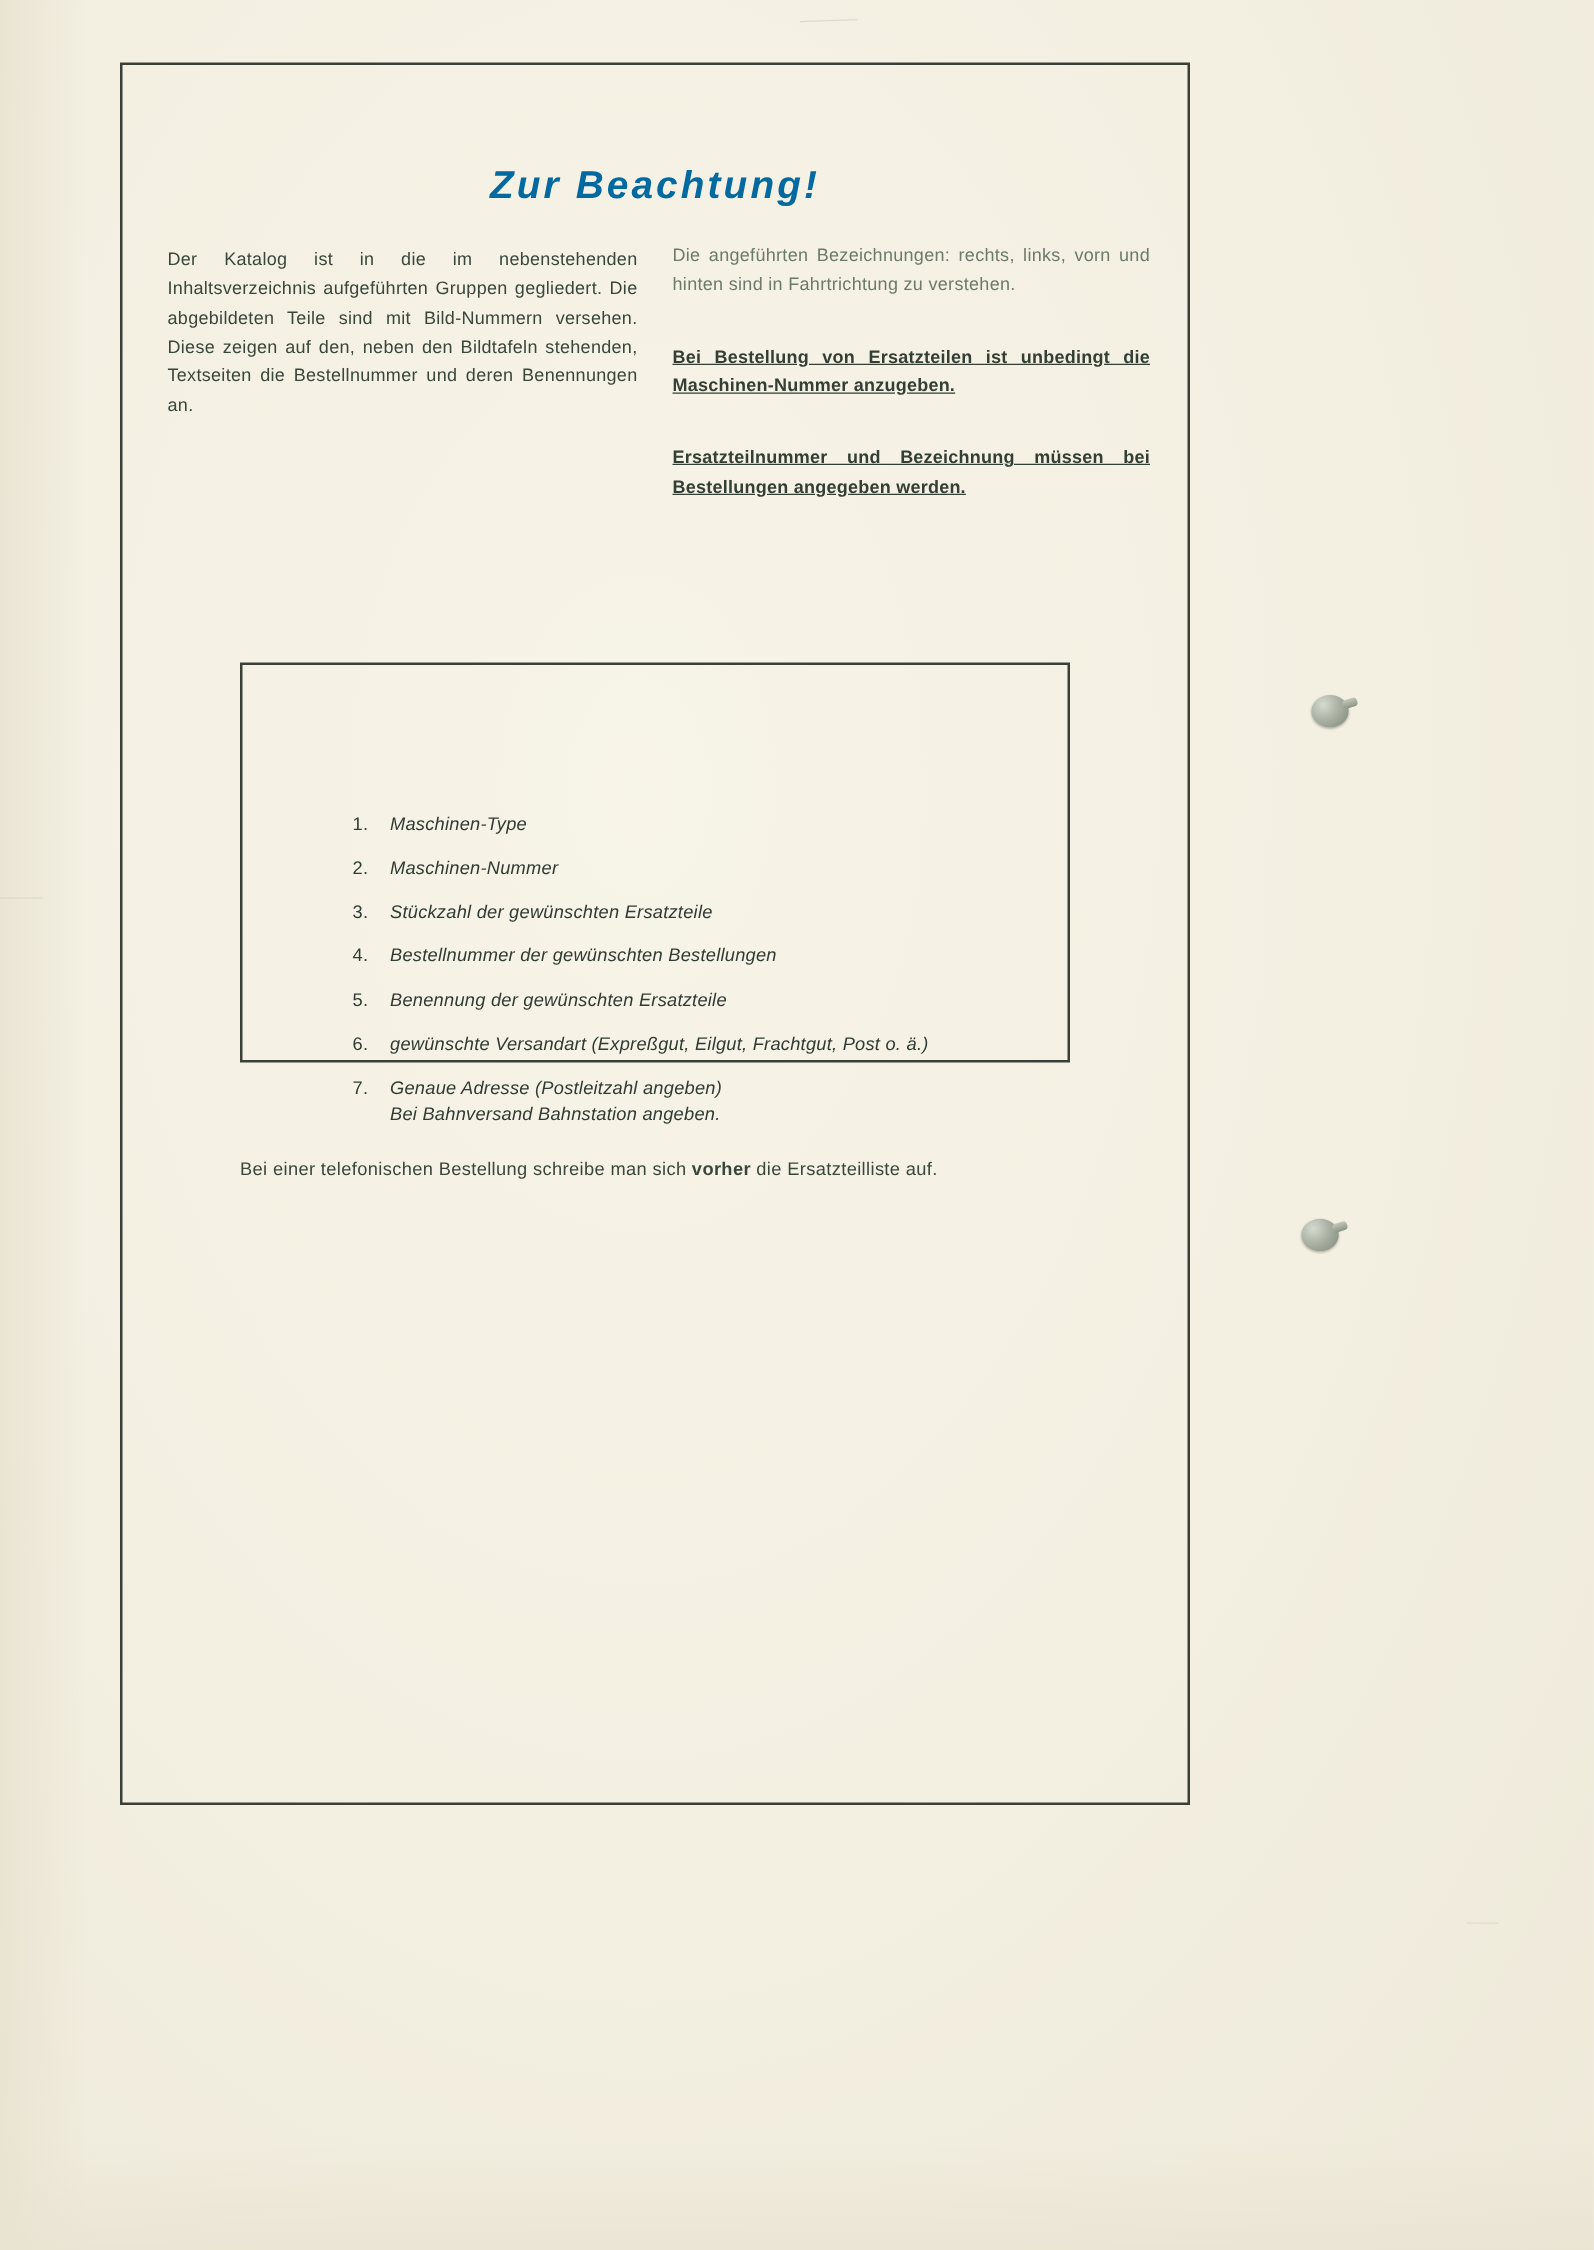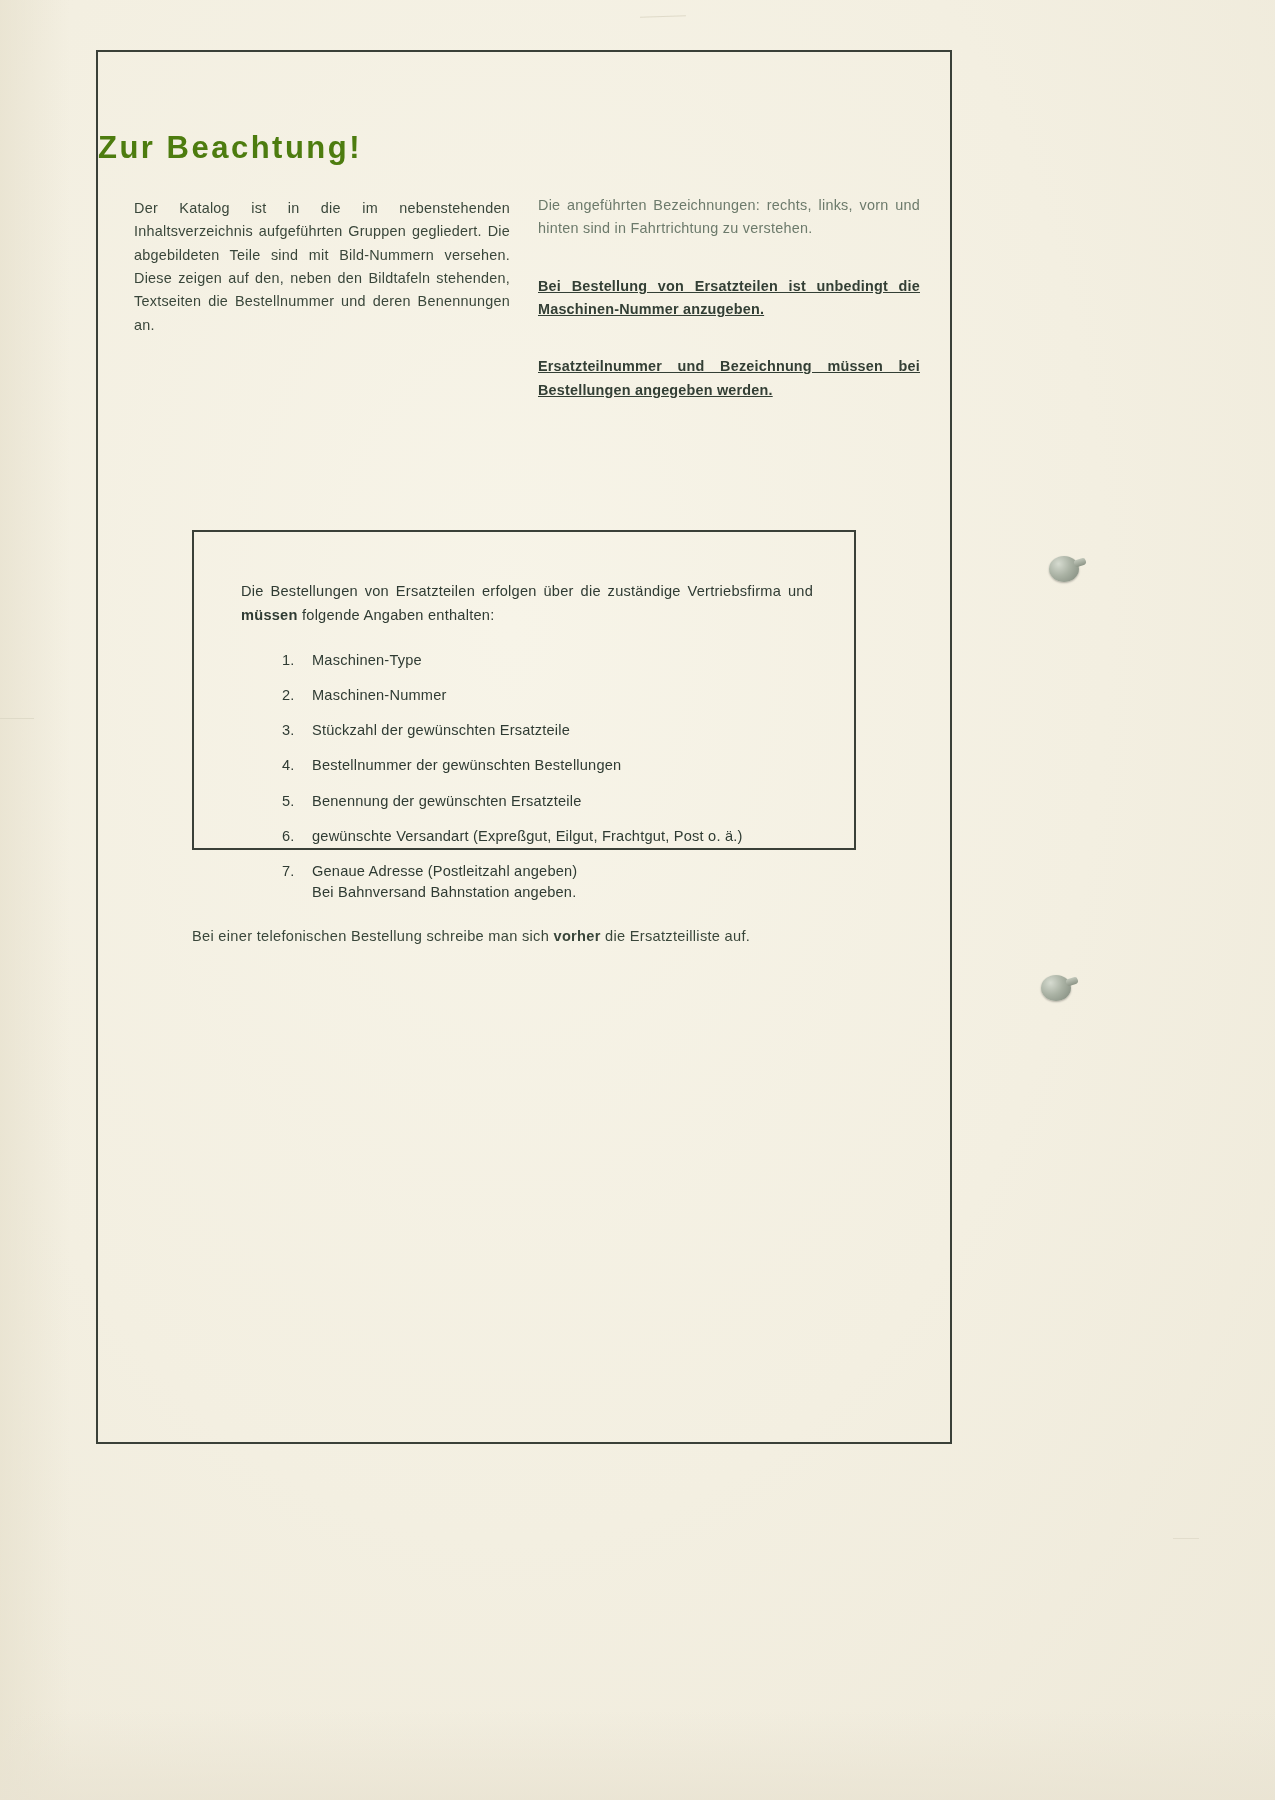--- a/index.html
+++ b/index.html
@@ -45,24 +45,26 @@
     height: 1394px;
     border: 2px solid #3a4038;
     box-sizing: border-box;
   }
 
   .title {
     position: absolute;
     left: 0;
     right: 0;
     top: 78px;
+    text-align: center;
     font-size: 31px;
     font-weight: bold;
     letter-spacing: 2.5px;
-    color: #4d7c0f;
+    color: #0369a1;
+    font-style: italic;
   }
 
   
   .col {
     position: absolute;
     font-size: 14.4px;
     line-height: 1.62;
     text-align: justify;
     color: #39463a;
   }
@@ -114,21 +116,21 @@
     display: flex;
     font-size: 14.6px;
     line-height: 1.45;
     margin-bottom: 14px;
     letter-spacing: .2px;
   }
   .order-num {
     width: 30px;
     flex: 0 0 30px;
   }
-  .order-text { white-space: pre-line; }
+  .order-text { white-space: pre-line; font-style: italic; }
 
   .footnote {
     position: absolute;
     left: 94px;
     top: 876px;
     width: 680px;
     font-size: 14.6px;
     letter-spacing: .3px;
     color: #39463a;
   }
@@ -183,23 +185,20 @@
     <p class="para last">Der Katalog ist in die im nebenstehenden Inhaltsverzeichnis aufgeführten Gruppen gegliedert. Die abgebildeten Teile sind mit Bild-Nummern versehen. Diese zeigen auf den, neben den Bildtafeln stehenden, Textseiten die Bestellnummer und deren Benennungen an.</p>
   </div>
 
   <div class="col col-right">
     <p class="para faded">Die angeführten Bezeichnungen: rechts, links, vorn und hinten sind in Fahrtrichtung zu verstehen.</p>
     <p class="para bold gap-big">Bei Bestellung von Ersatzteilen ist unbedingt die Maschinen-Nummer anzugeben.</p>
     <p class="para bold gap-big last">Ersatzteilnummer und Bezeichnung müssen bei Bestellungen angegeben werden.</p>
   </div>
 
   <div class="order-box">
-    <div class="order-intro">
-      <span>Die Bestellungen von Ersatzteilen erfolgen über die zuständige Vertriebsfirma und </span><b>müssen</b><span> folgende Angaben enthalten:</span>
-    </div>
 
     <div class="order-list">
       <div class="order-item">
         <span class="order-num">1.</span>
         <span class="order-text">Maschinen-Type</span>
       </div>
       <div class="order-item">
         <span class="order-num">2.</span>
         <span class="order-text">Maschinen-Nummer</span>
       </div>

